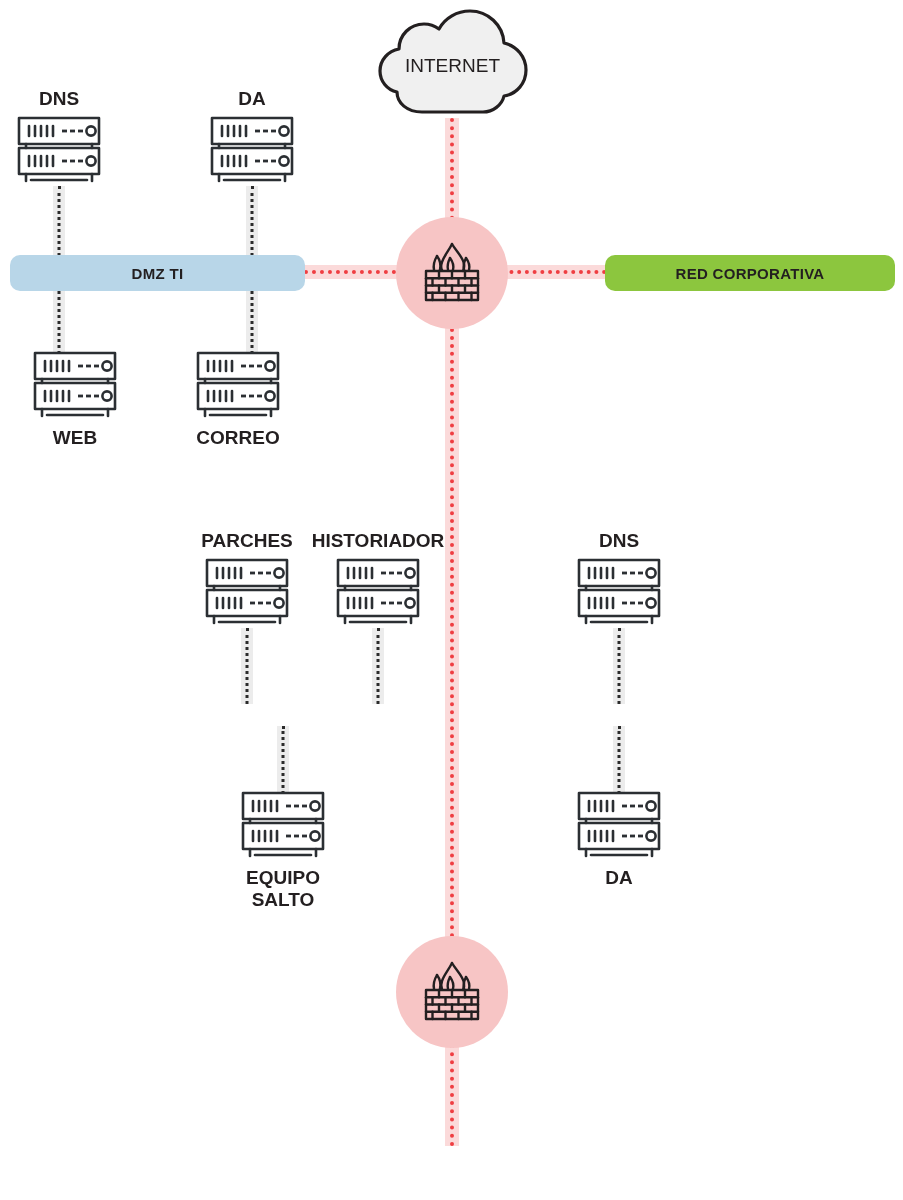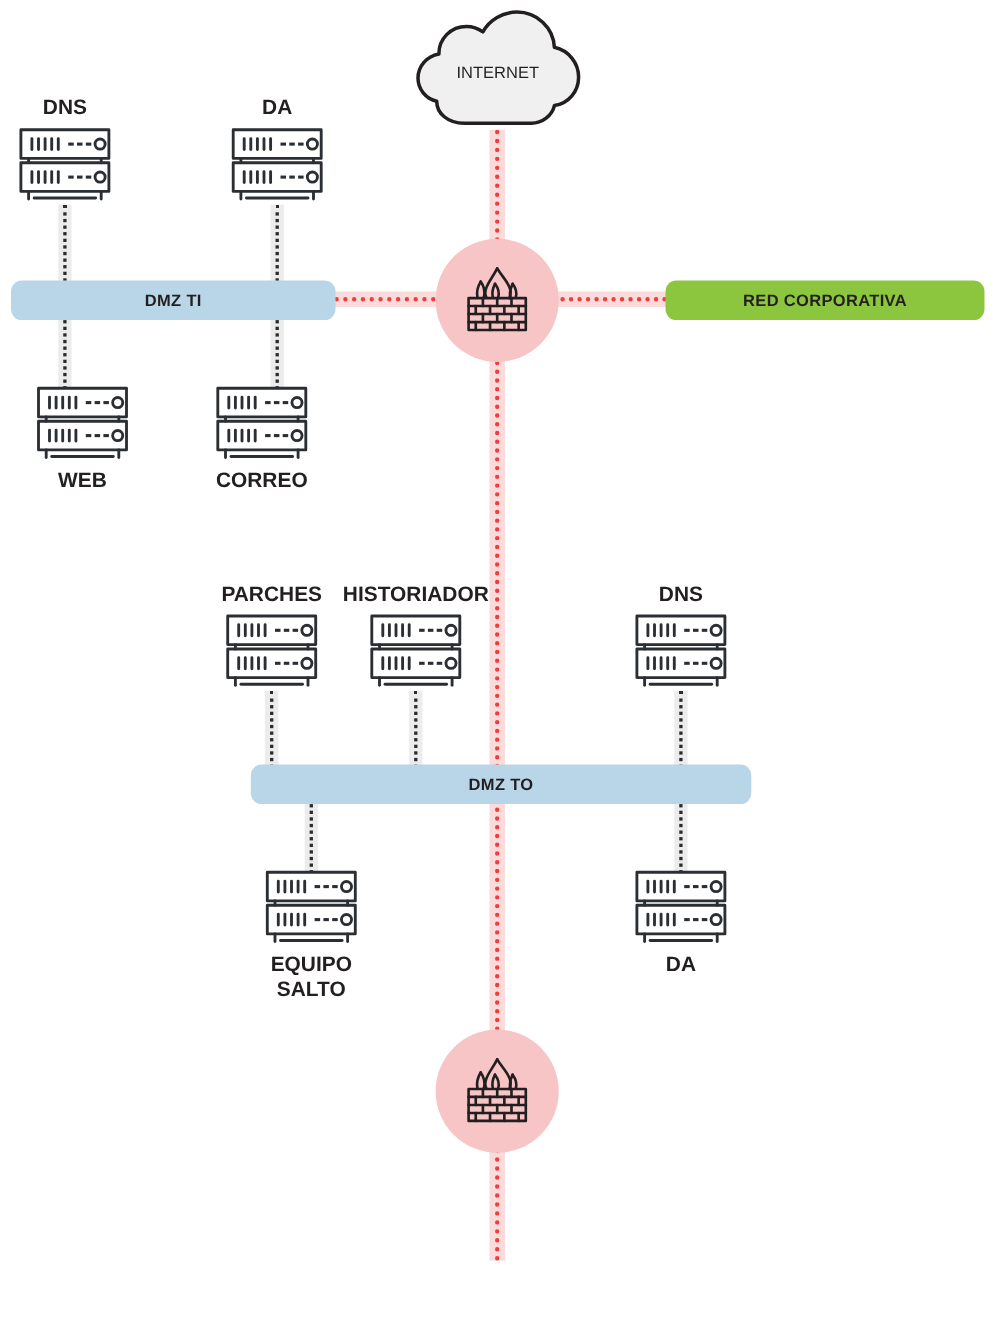--- a/index.html
+++ b/index.html
@@ -25,21 +25,21 @@
       border-radius:10px;font-size:15px;font-weight:700;letter-spacing:.3px;}
   .zone-dmzti{background:#b8d6e8;color:#231f20;}
   .zone-dmzto{background:#b8d6e8;color:#231f20;}
   .zone-corp{background:#8cc63e;color:#231f20;}
   .zone-ind{background:#e8333c;color:#ffffff;}
 
   
   .cloud{position:absolute;}
   .cloud .lbl{position:absolute;left:0;top:0;width:100%;height:100%;
       display:flex;align-items:center;justify-content:center;
-      font-size:15px;font-weight:400;color:#231f20;padding-top:4px;box-sizing:border-box;}
+      font-size:19px;font-weight:400;color:#231f20;padding-top:4px;box-sizing:border-box;}
 
   
   .fw{position:absolute;width:112px;height:112px;border-radius:50%;background:#f7c5c5;}
   .fw svg{position:absolute;left:50%;top:50%;transform:translate(-50%,-50%);}
 
   
   .node{position:absolute;display:flex;flex-direction:column;align-items:center;}
   .node .cap{font-size:19px;font-weight:700;line-height:1.15;text-align:center;
       white-space:pre-line;color:#231f20;}
   .node .srv{display:block;}
@@ -193,23 +193,20 @@
   </div>
 
   <div class="zonebar zone-dmzti" style="left:10px;top:255px;width:295px;height:36px;">
     <span>DMZ TI</span>
   </div>
 
   <div class="zonebar zone-corp" style="left:605px;top:255px;width:290px;height:36px;">
     <span>RED CORPORATIVA</span>
   </div>
 
-  <div class="zonebar zone-dmzto" style="left:228px;top:695px;width:455px;height:36px;">
-    <span>DMZ TO</span>
-  </div>
 
 
   <div class="node above" style="left:4px;top:88px;width:110px;">
     <div class="cap">DNS</div>
     <svg class="srv" width="88" height="72" viewBox="0 0 88 72">
       <g stroke="#2b2f33" stroke-width="2.6" fill="#ffffff" stroke-linejoin="round">
         <rect x="4" y="3" width="80" height="26"></rect>
         <rect x="4" y="33" width="80" height="26"></rect>
       </g>
       <g stroke="#2b2f33" stroke-width="2.6" stroke-linecap="round">

